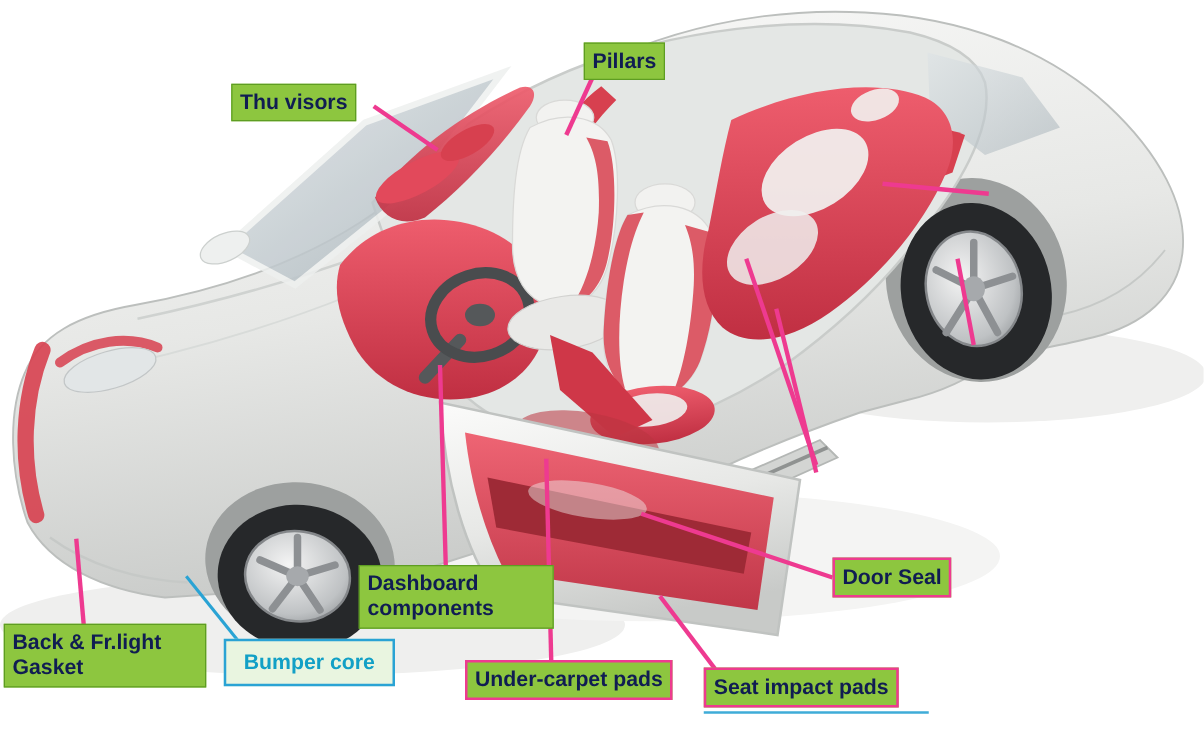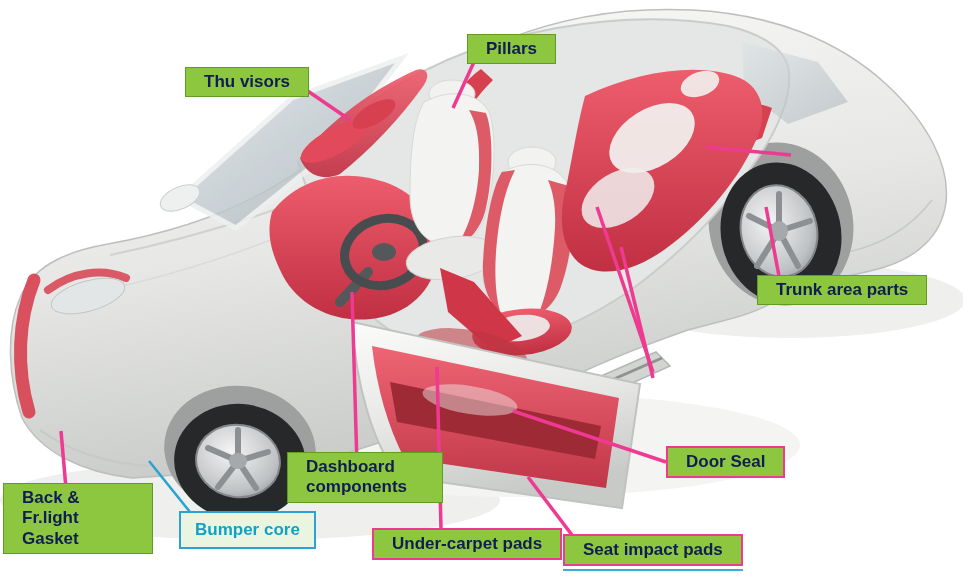--- a/index.html
+++ b/index.html
@@ -16,21 +16,21 @@
   .leader.blue { stroke: var(--leader-blue,#2aa3d4); stroke-width:2.5; }
 
   .label {
     position:absolute;
     background: var(--label-bg,#8dc63f);
     border: 1.5px solid var(--label-border,#5e9d22);
     color: var(--label-text,#101d52);
     font-size:17px;
     font-weight:700;
     line-height:1.2;
-    padding:4px 18px;
+    padding:4px 6px;
     white-space:nowrap;
     z-index:3;
   }
   .label.two-line { white-space:normal; }
   .label.pink-border { border:2.5px solid var(--leader-pink,#ee3a90);text-align:right; }
   .label.blue-border {
     border:2.5px solid var(--leader-blue,#2aa3d4);
     color: var(--bumper-core-text,#12a0c6);
     background: var(--bumper-core-bg,#e9f5e0);
     padding:7px 14px;
@@ -190,28 +190,27 @@
       <line class="leader" x1="67" y1="500" x2="61" y2="431"></line>
       <line class="leader blue" x1="190" y1="512" x2="149" y2="461"></line>
     </g>
   </svg>
 
   <div class="label" style="left:185px;top:67px;">Thu visors</div>
 
   <div class="label" style="left:467px;top:34px;">Pillars</div>
 
 
-  <div class="label" style="left:757px;top:275px;">Trunk area parts</div>
 
 
   <div class="label pink-border" style="left:666px;top:446px;">Door Seal</div>
 
   <div class="label two-line" style="left:287px;top:452px;width:156px;">Dashboard components</div>
 
-  <div class="label two-line" style="left:3px;top:483px;width:150px;">Back &amp; Fr.light Gasket</div>
+  <div class="label two-line" style="left:3px;top:499px;width:162px;">Back &amp; Fr.light Gasket</div>
 
   <div class="label blue-border" style="left:179px;top:511px;">Bumper core</div>
 
   <div class="label pink-border" style="left:372px;top:528px;">Under-carpet pads</div>
 
   <div class="label pink-border" style="left:563px;top:534px;">Seat impact pads</div>
 
   <div class="stray-line" style="left:563px;top:569px;width:180px;"></div>
 </div>
 

